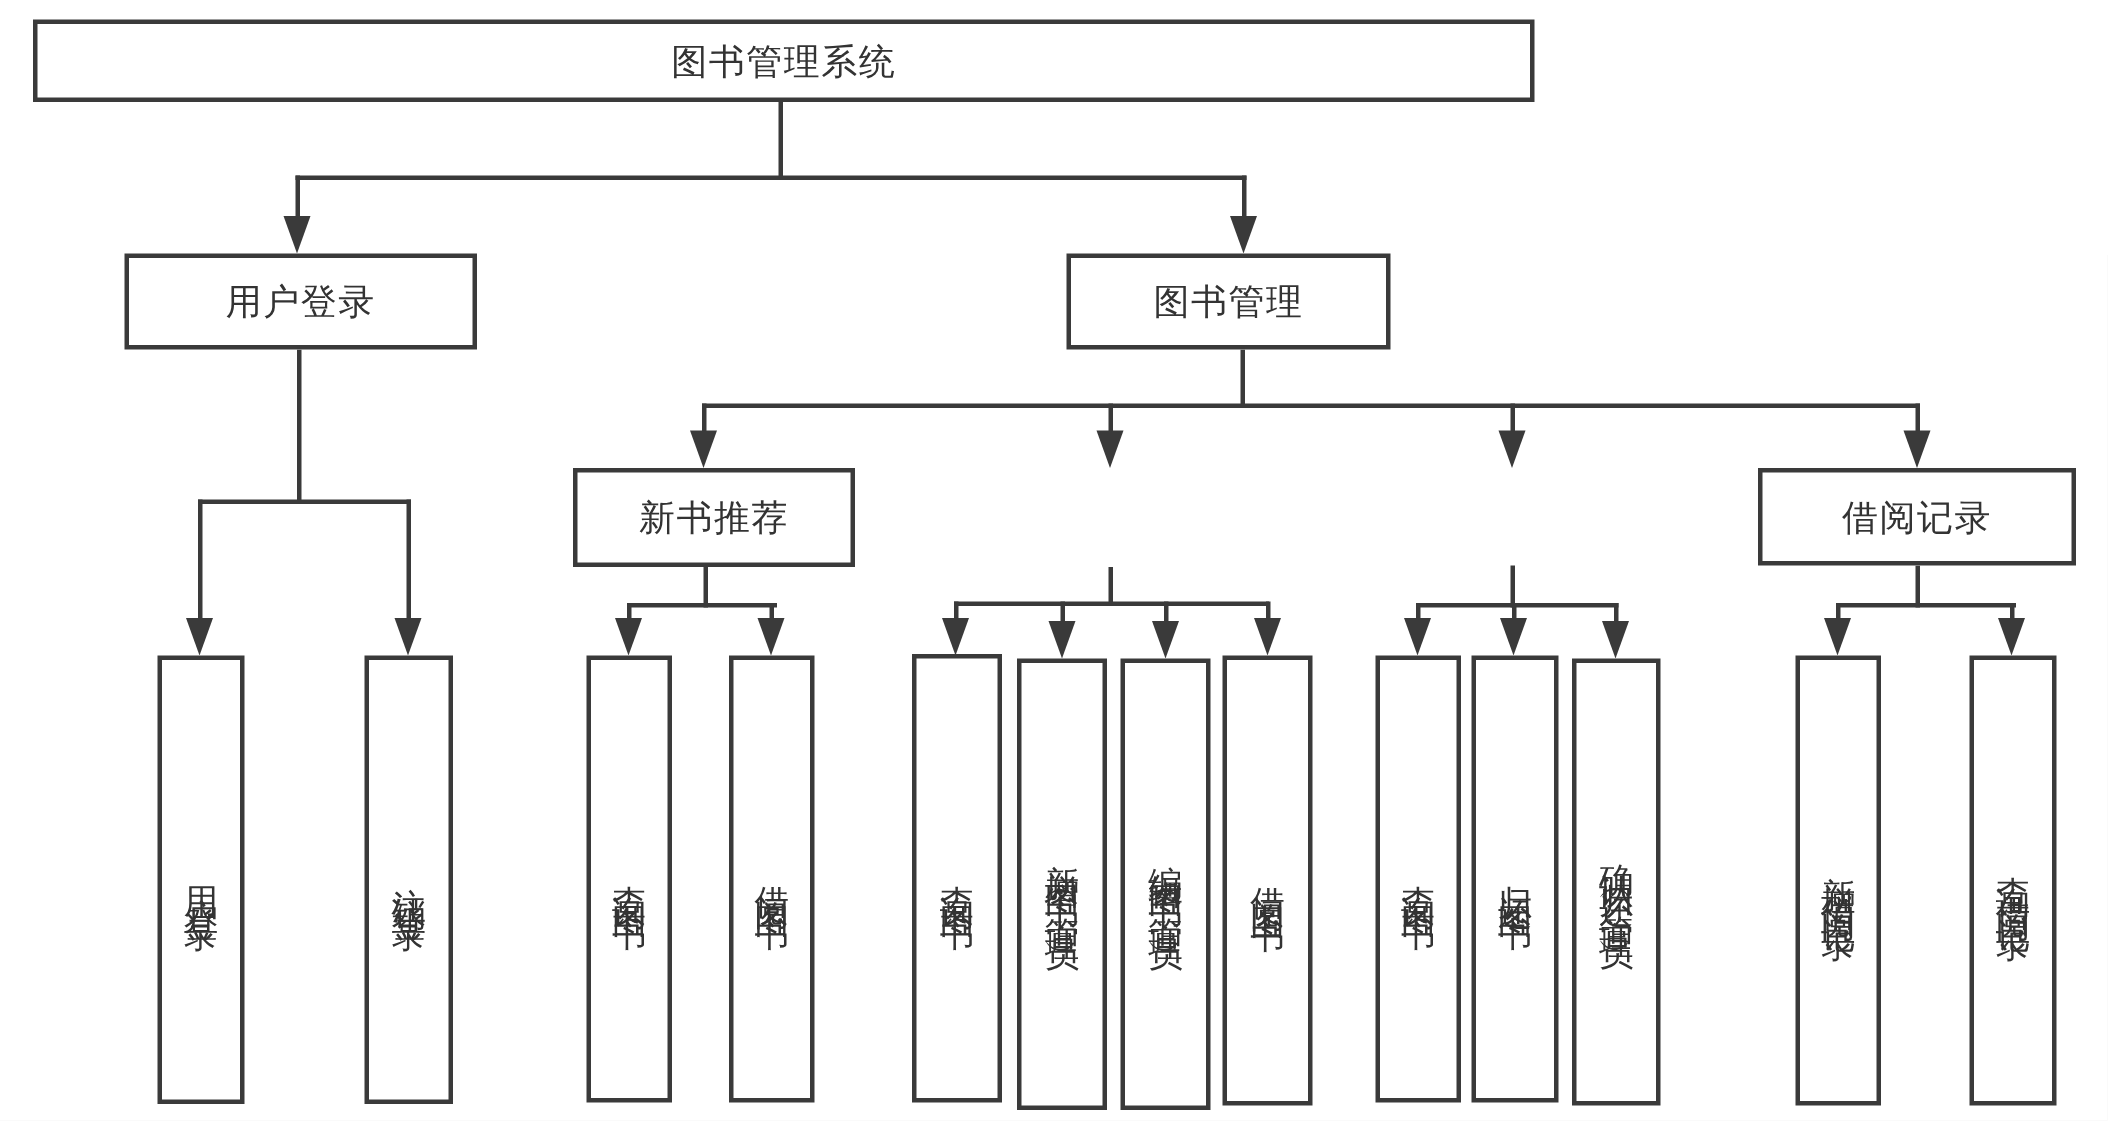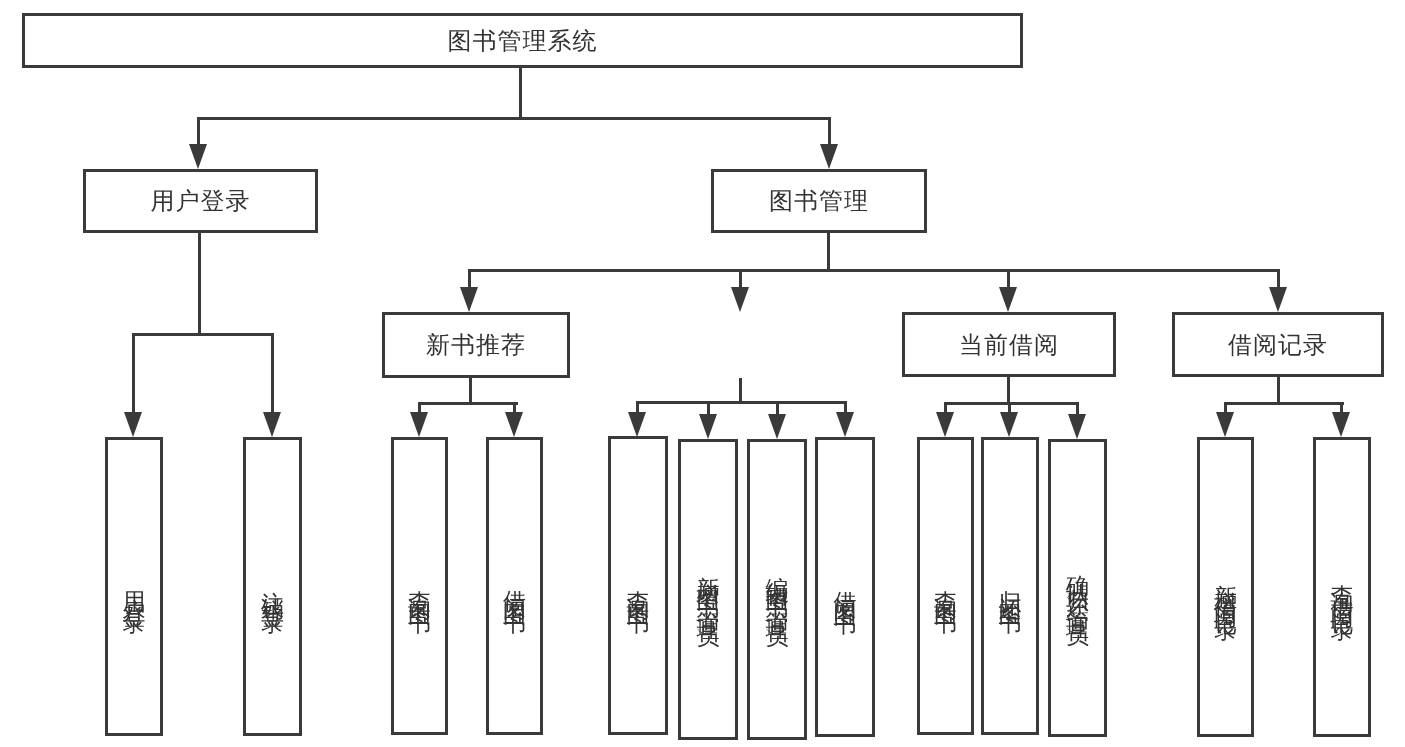--- a/index.html
+++ b/index.html
@@ -107,23 +107,20 @@
   <div class="line" style="left:739px; top:269px; width:3px; height:23px;"></div>
   <div class="arrow" style="left:731px; top:287px;"></div>
   <div class="line" style="left:1007px; top:269px; width:3px; height:23px;"></div>
   <div class="arrow" style="left:999px; top:287px;"></div>
   <div class="line" style="left:1277px; top:269px; width:3px; height:23px;"></div>
   <div class="arrow" style="left:1269px; top:287px;"></div>
 
   <div class="node h" style="left:382px; top:312px; width:188px; height:66px;">
     <span>新书推荐</span>
   </div>
-  <div class="node h" style="left:902px; top:312px; width:214px; height:65px;">
-    <span>当前借阅</span>
-  </div>
   <div class="node h" style="left:1172px; top:312px; width:212px; height:65px;text-align:right;">
     <span>借阅记录</span>
   </div>
 
   <div class="line" style="left:469px; top:378px; width:3px; height:27px;"></div>
   <div class="line" style="left:418px; top:402px; width:100px; height:3px;"></div>
   <div class="line" style="left:418px; top:402px; width:3px; height:14px;"></div>
   <div class="arrow" style="left:410px; top:412px;"></div>
   <div class="line" style="left:513px; top:402px; width:3px; height:14px;"></div>
   <div class="arrow" style="left:505px; top:412px;"></div>

